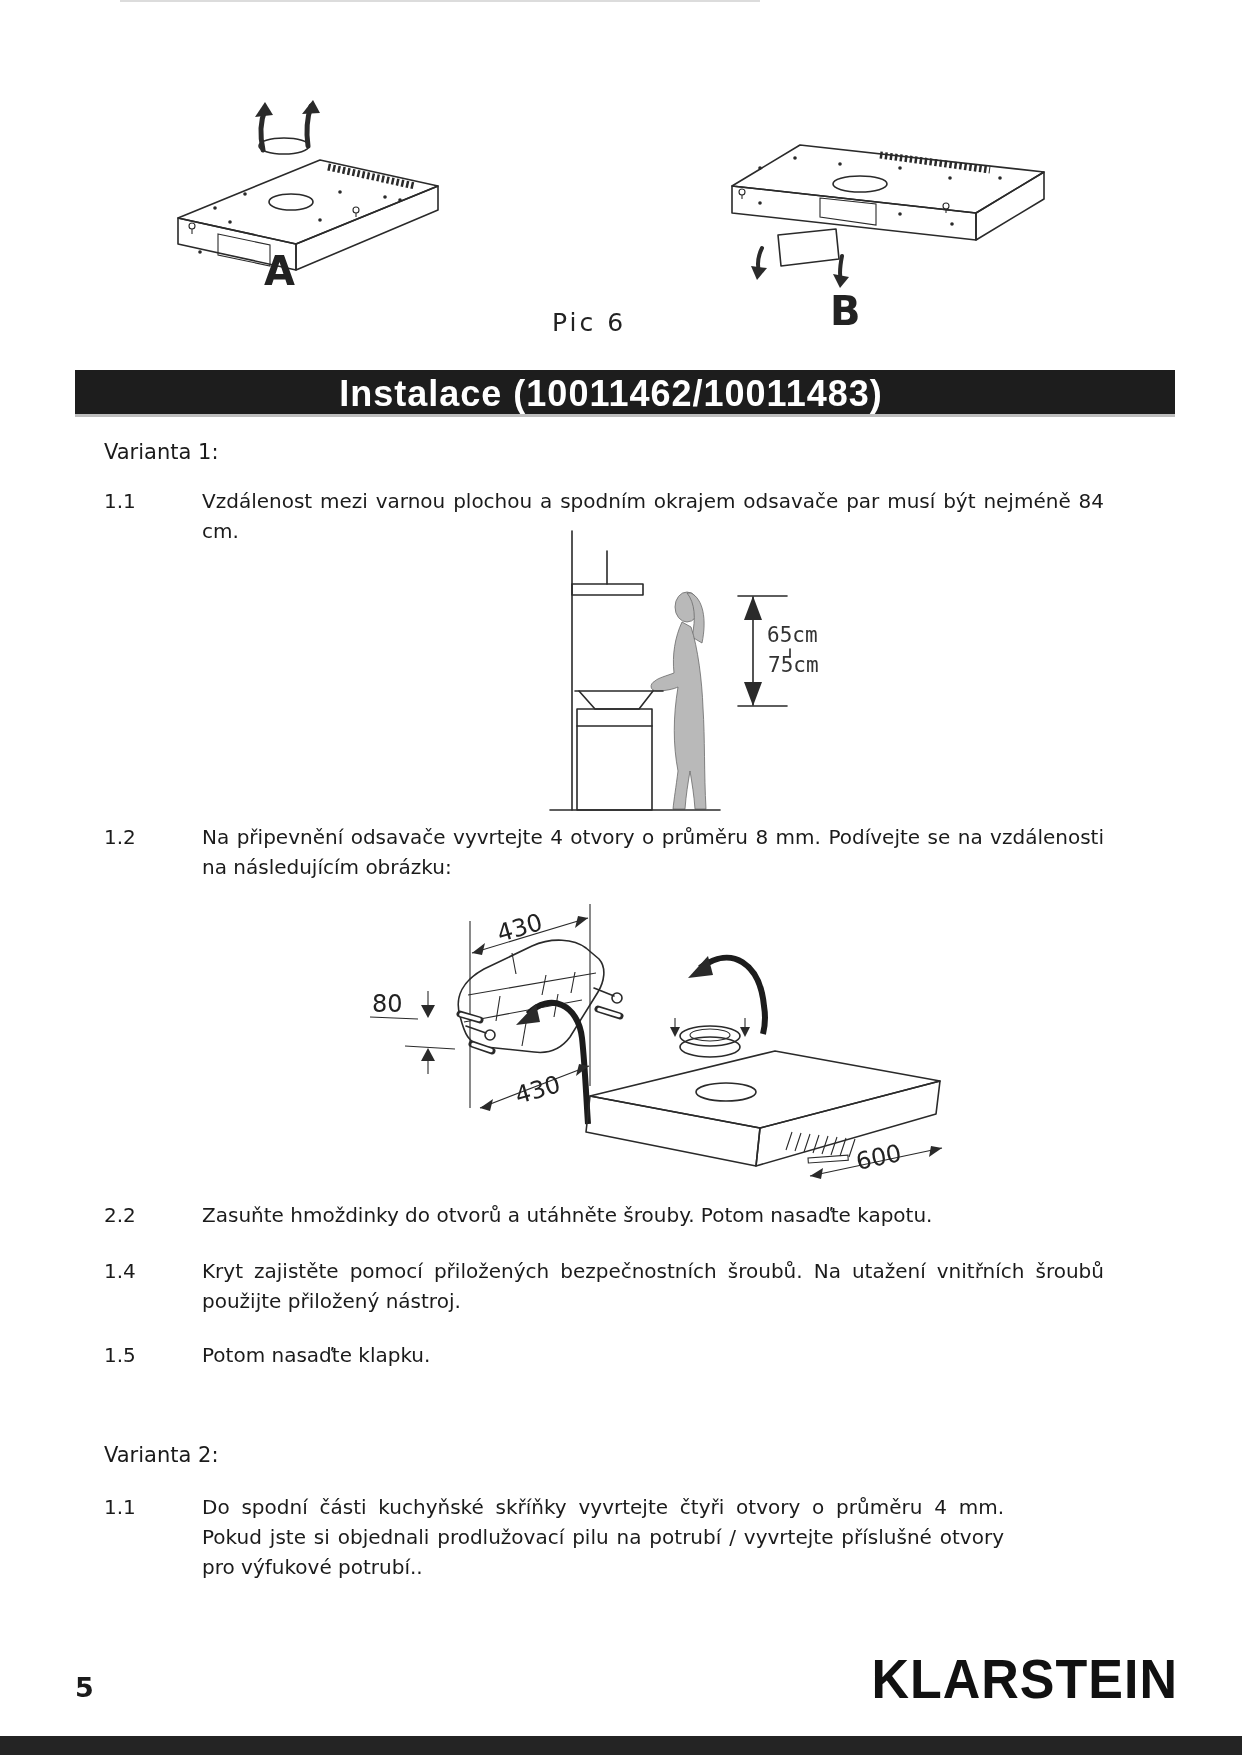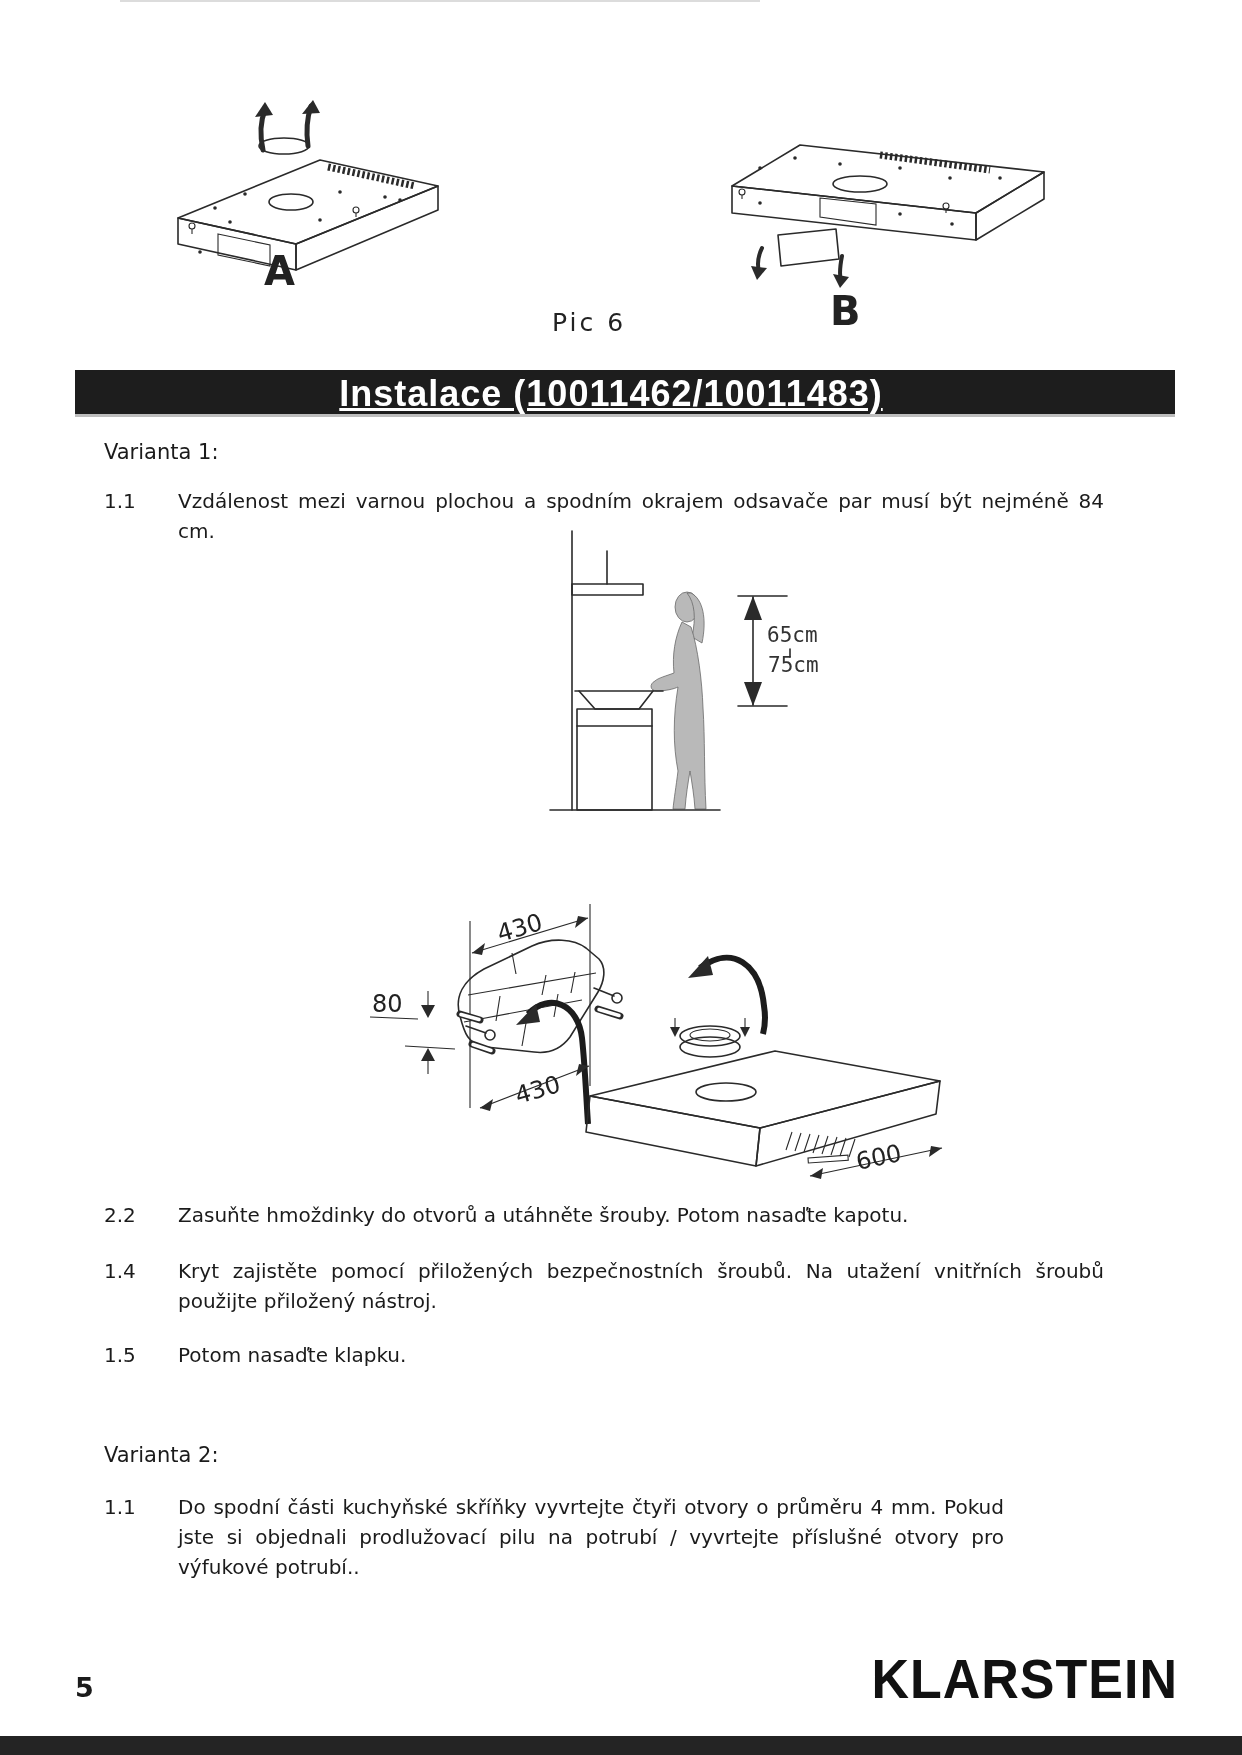--- a/index.html
+++ b/index.html
@@ -17,24 +17,23 @@
   svg .dimtxt{font-family:"DejaVu Sans",sans-serif;font-size:24px;fill:#222;}
   svg .monotxt{font-family:"DejaVu Sans Mono",monospace;font-size:21px;fill:#333;}
   .fig-label{font-size:40px;font-weight:bold;color:#222;}
   .pic-caption{font-size:25px;font-weight:normal;letter-spacing:3px;color:#222;}
   .header-bar{
     left:75px;top:370px;width:1100px;height:47px;background:#1d1d1d;
     border-bottom:3px solid #bdbdbd;color:#ffffff;text-align:center;
     line-height:47px;font-size:36px;font-weight:bold;letter-spacing:1px;
     padding-right:28px;box-sizing:border-box;
     font-family:"Liberation Sans",sans-serif;
-    text-decoration:underline;
   }
   .sec-heading{left:104px;font-size:21px;font-weight:normal;}
-  .step{left:104px;width:1000px;display:flex;font-size:20px;line-height:30px;}
+  .step{left:104px;width:1000px;display:flex;font-size:20px;line-height:30px;gap:24px;}
   .step .num{width:74px;flex:none;}
   .step .txt{flex:1;text-align:justify;}
   .page-num{left:75px;top:1672px;font-size:27px;font-weight:bold;}
   .brand{
     right:64px;top:1646px;font-size:52px;font-weight:bold;letter-spacing:1px;
     color:#111;font-family:"Liberation Sans",sans-serif;
     transform:scaleY(1.08);transform-origin:top right;
   }
   .bottom-bar{left:0;top:1736px;width:1242px;height:19px;background:#242424;}
 </style>
@@ -151,20 +150,24 @@
       <line class="ln" x1="193" y1="73" x2="242" y2="73"></line>
       <line class="ln" x1="193" y1="183" x2="242" y2="183"></line>
       <polygon class="fill" points="208,73 199,97 217,97"></polygon>
       <polygon class="fill" points="208,183 199,159 217,159"></polygon>
     </g>
     <text class="monotxt" x="222" y="119">65cm</text>
     <text class="monotxt" x="223" y="149">75cm</text>
     <line class="ln" x1="245" y1="126" x2="245" y2="134"></line>
   </svg>
 
+  <div class="abs step" style="top:822px">
+    <span class="num">1.2</span>
+    <span class="txt">Na připevnění odsavače vyvrtejte 4 otvory o průměru 8 mm. Podívejte se na vzdálenosti na následujícím obrázku:</span>
+  </div>
 
   <svg class="abs" style="left:360px;top:896px" width="600" height="288" viewBox="0 0 600 288">
     <g>
       <line class="thin" x1="110" y1="25" x2="110" y2="212"></line>
       <line class="thin" x1="230" y1="8" x2="230" y2="190"></line>
     </g>
     <g>
       <line class="thin" x1="112" y1="57" x2="228" y2="22"></line>
       <polygon class="fill" points="112,57 125,47 122,59"></polygon>
       <polygon class="fill" points="228,22 215,32 218,20"></polygon>

